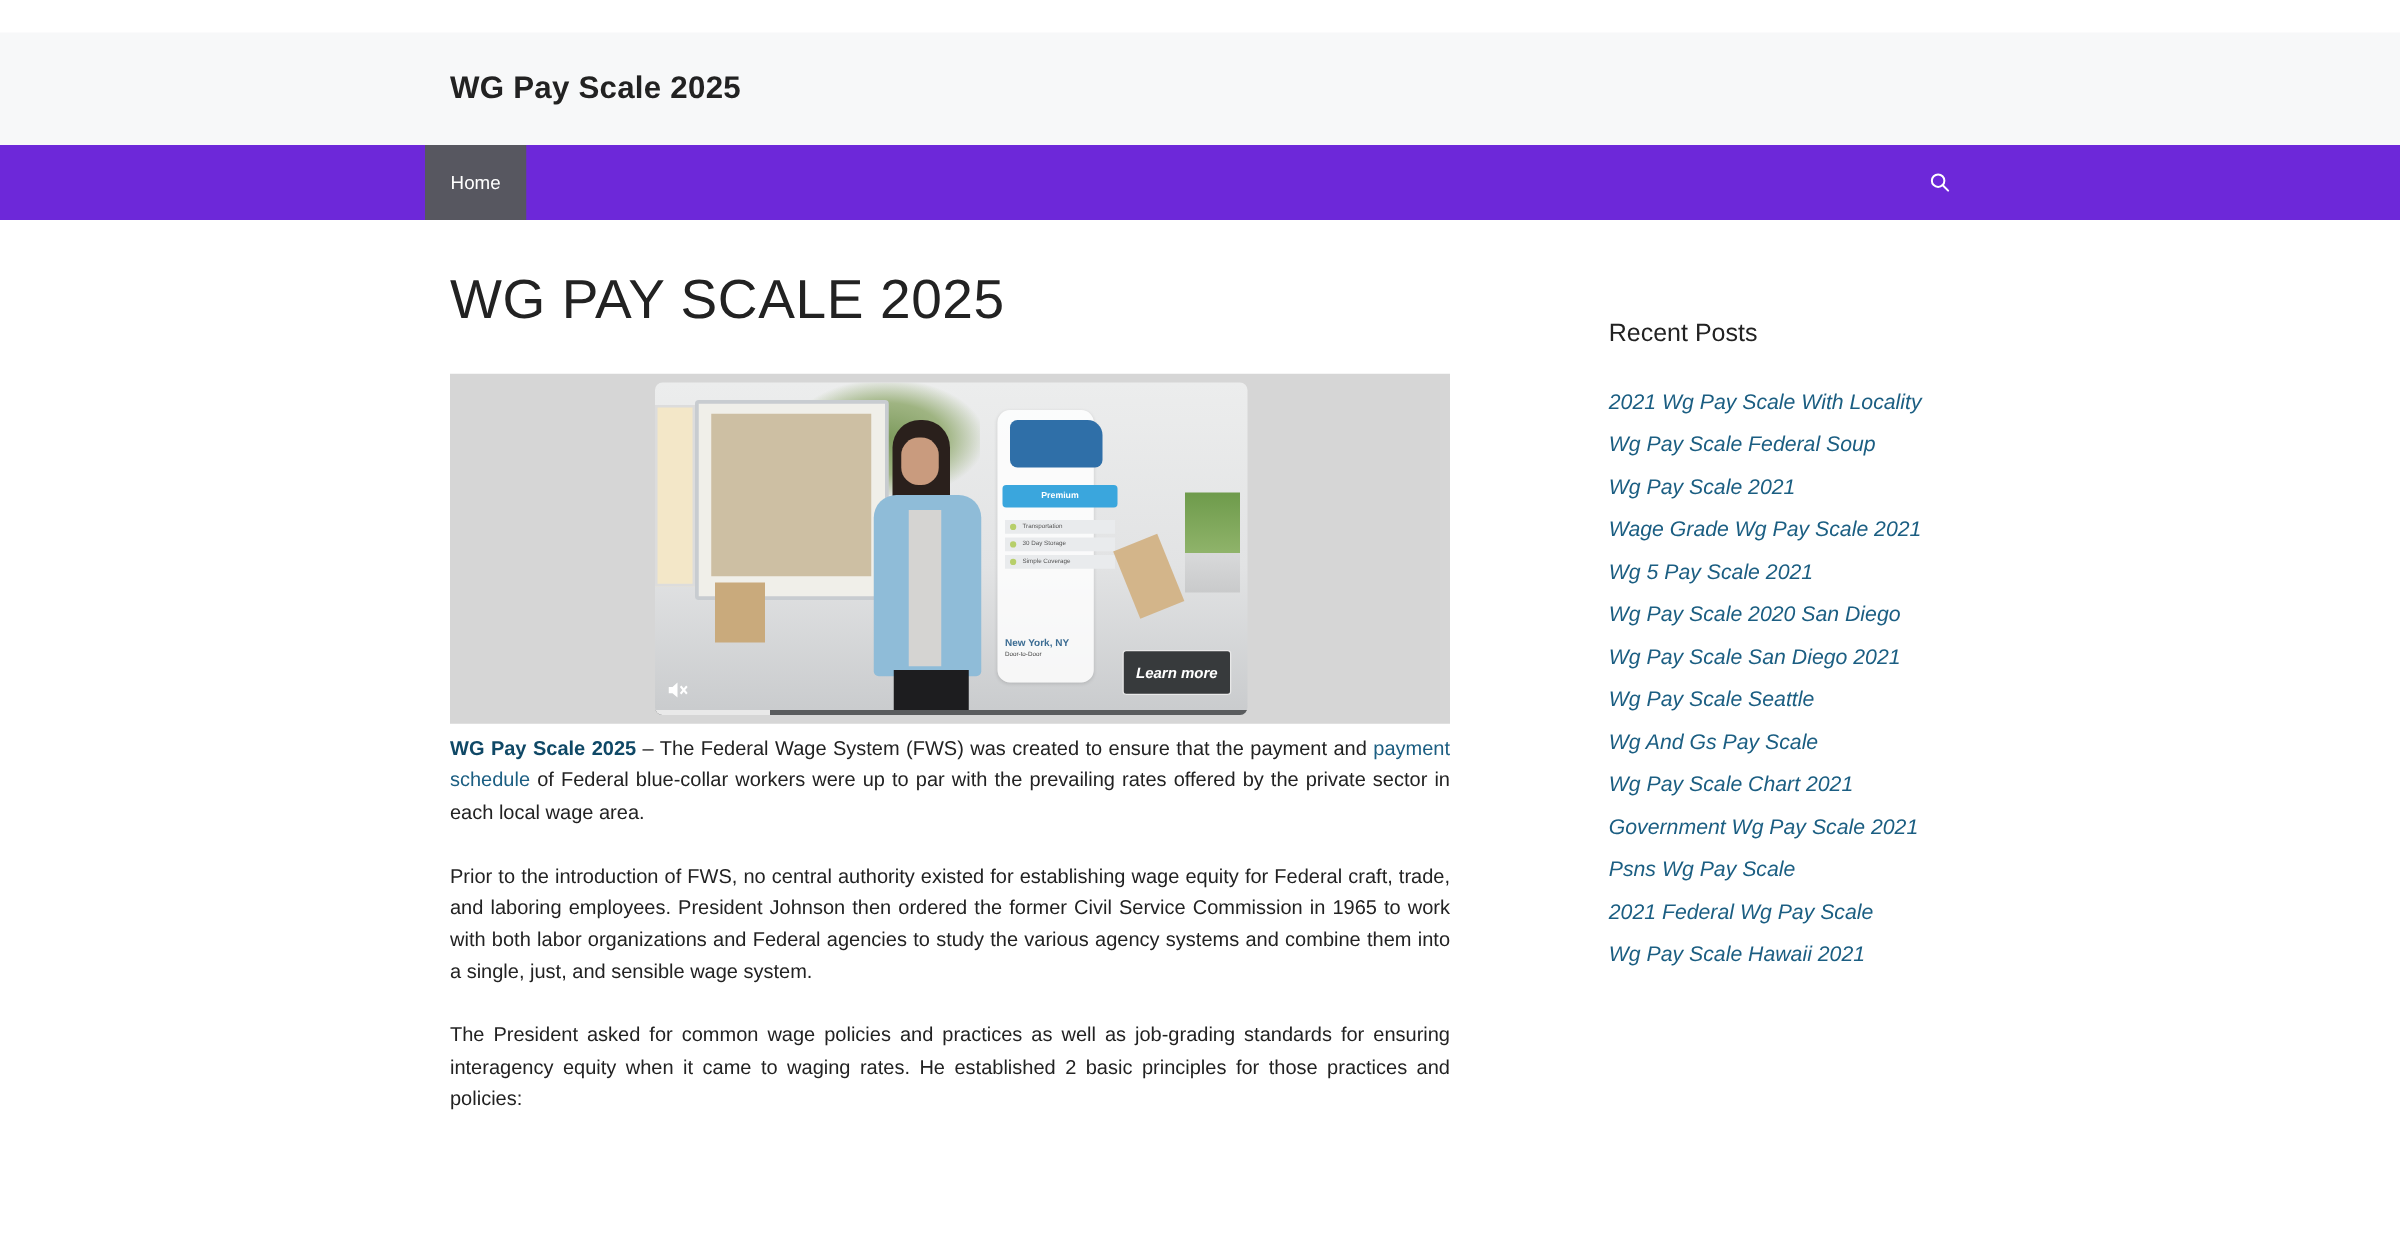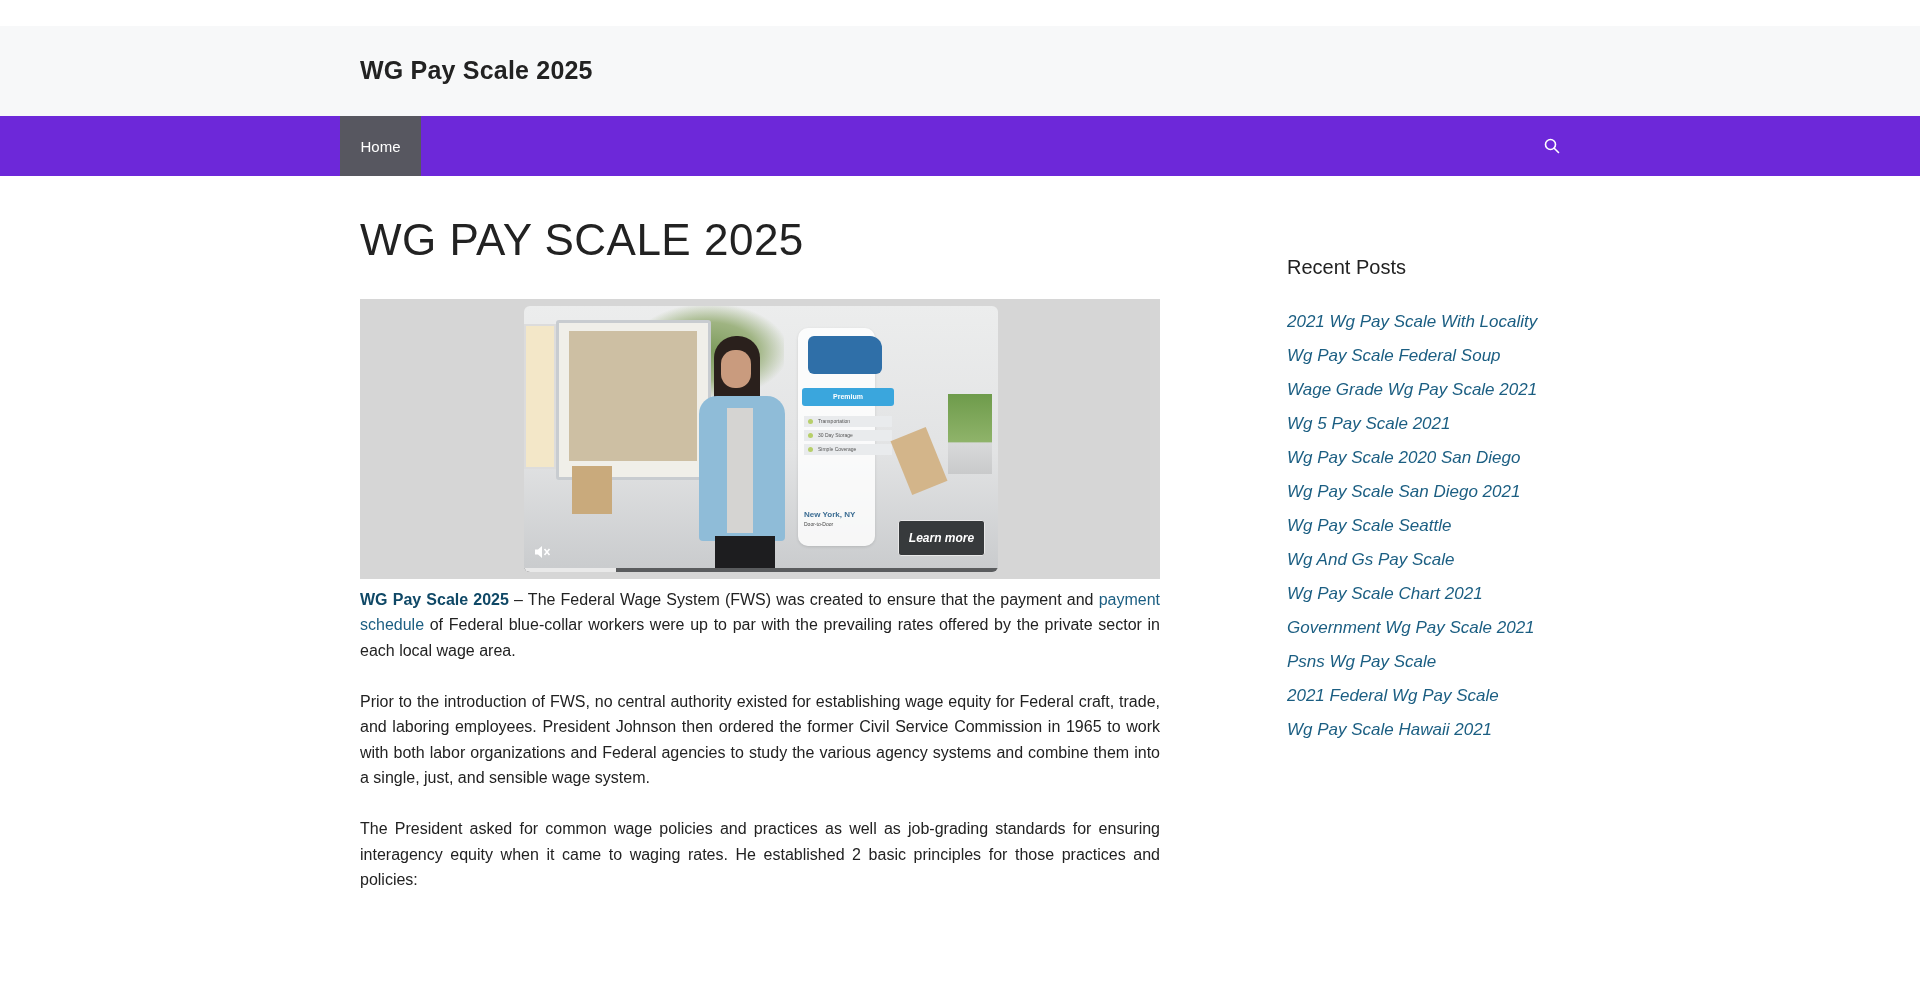--- a/index.html
+++ b/index.html
@@ -126,20 +126,21 @@
       <p>Prior to the introduction of FWS, no central authority existed for establishing wage equity for Federal craft, trade, and laboring employees. President Johnson then ordered the former Civil Service Commission in 1965 to work with both labor organizations and Federal agencies to study the various agency systems and combine them into a single, just, and sensible wage system.</p>
       <p>The President asked for common wage policies and practices as well as job-grading standards for ensuring interagency equity when it came to waging rates. He established 2 basic principles for those practices and policies:</p>
     </div>
   </main>
 
   <aside class="sidebar">
     <h2 class="widget-title">Recent Posts</h2>
     <ul class="recent-list">
       <li><a>2021 Wg Pay Scale With Locality</a></li>
       <li><a>Wg Pay Scale Federal Soup</a></li>
+      <li><a>Wg Pay Scale 2021</a></li>
       <li><a>Wage Grade Wg Pay Scale 2021</a></li>
       <li><a>Wg 5 Pay Scale 2021</a></li>
       <li><a>Wg Pay Scale 2020 San Diego</a></li>
       <li><a>Wg Pay Scale San Diego 2021</a></li>
       <li><a>Wg Pay Scale Seattle</a></li>
       <li><a>Wg And Gs Pay Scale</a></li>
       <li><a>Wg Pay Scale Chart 2021</a></li>
       <li><a>Government Wg Pay Scale 2021</a></li>
       <li><a>Psns Wg Pay Scale</a></li>
       <li><a>2021 Federal Wg Pay Scale</a></li>

